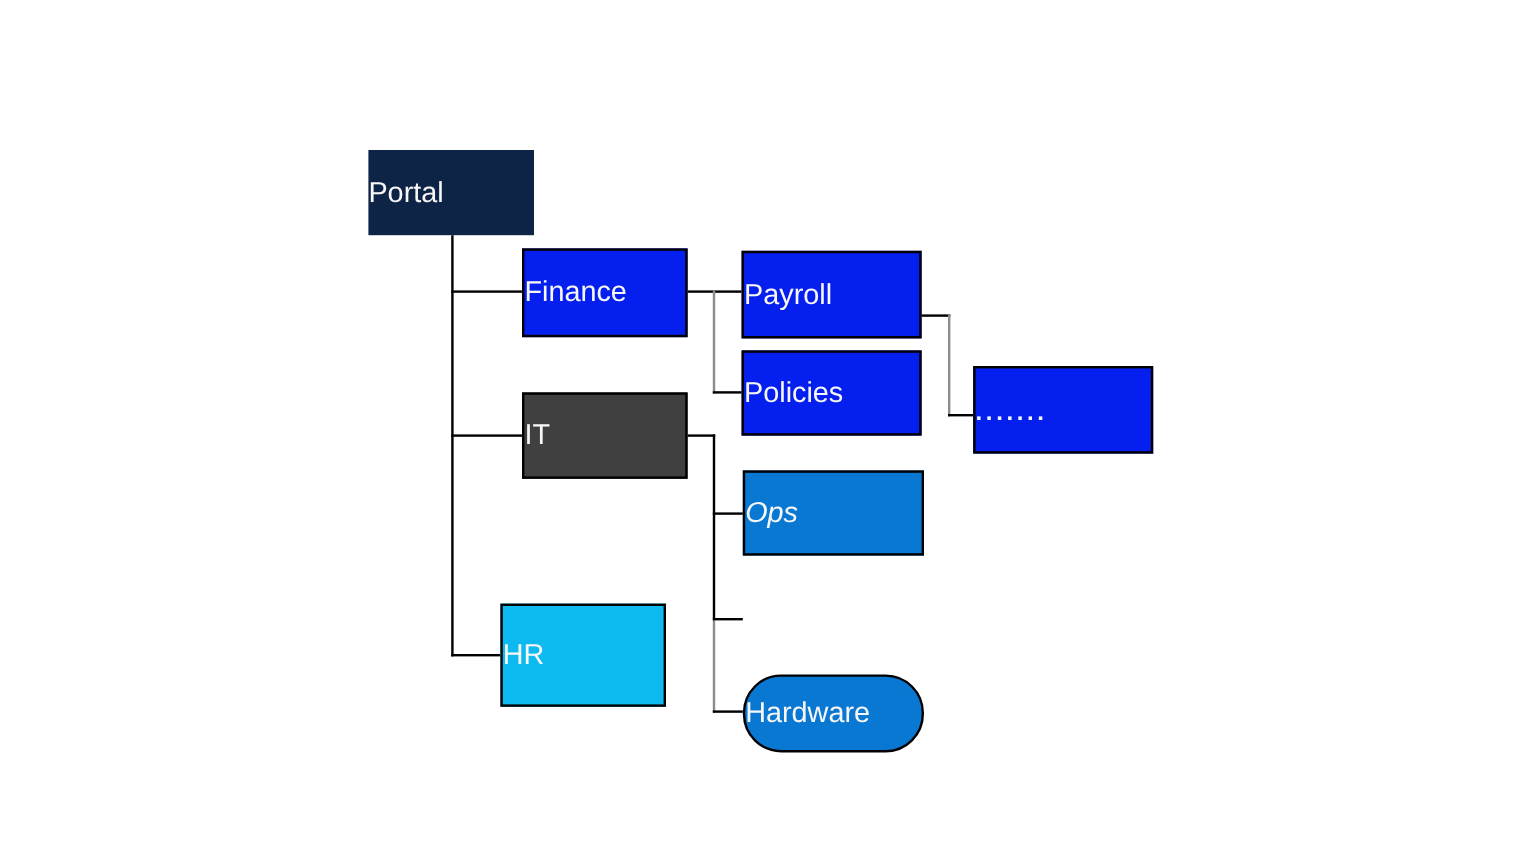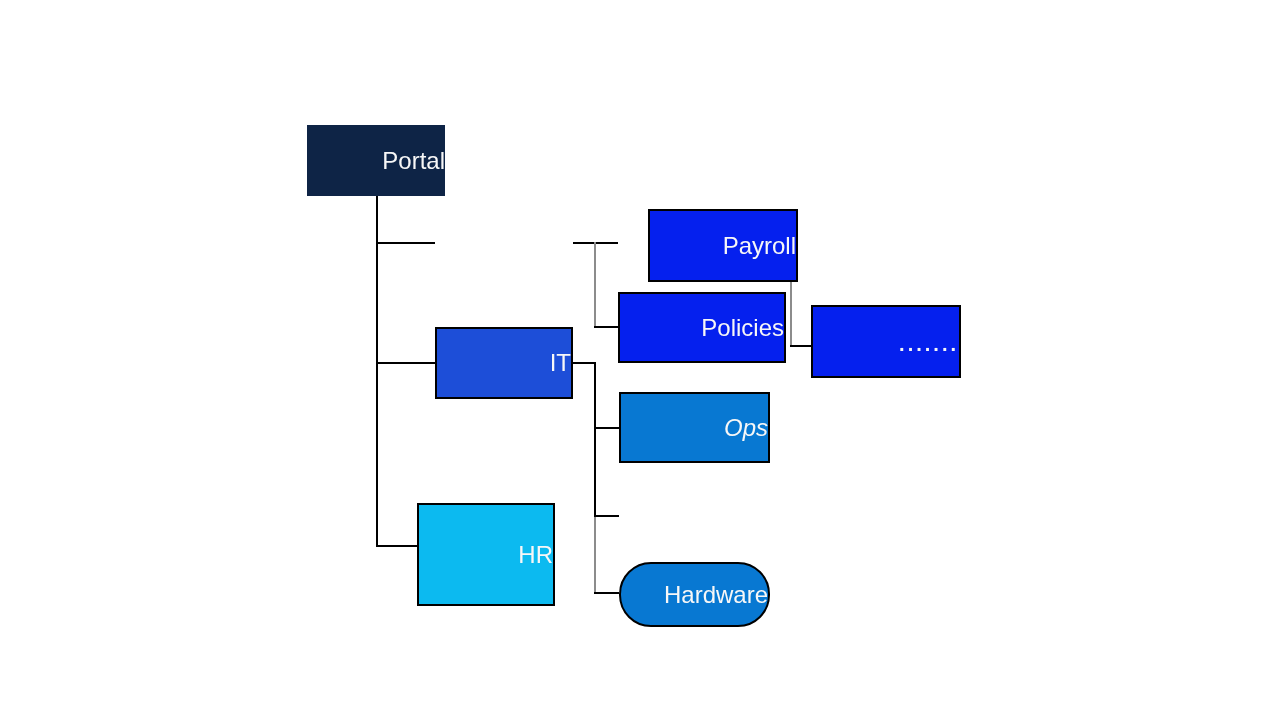--- a/index.html
+++ b/index.html
@@ -5,21 +5,21 @@
   html,body{margin:0;padding:0;background:#ffffff;}
   #canvas{
     position:relative;
     width:1280px;height:720px;
     background:#ffffff;
     font-family:"Liberation Sans", sans-serif;
     overflow:hidden;
   }
   .node{
     position:absolute;
-    display:flex;align-items:center;justify-content:flex-end;
+    display:flex;align-items:center;justify-content:flex-start;
     color:#f7f7f7;
     font-size:24px;
     box-sizing:border-box;
     border:2px solid #000000;
   }
   .node.root{border:none;}
   .node .lbl{white-space:nowrap;}
   .node.dots .lbl{font-size:20px;letter-spacing:3px;font-weight:bold;transform:translateY(3px);}
   .conn{position:absolute;}
   .h{height:2px;}
@@ -47,34 +47,37 @@
   <div class="conn v" style="left: 594px; top: 362px; height: 154px; background: rgb(0, 0, 0);"></div>
   <div class="conn v" style="left: 594px; top: 516px; height: 78px; background: rgb(140, 140, 140);"></div>
   <div class="conn h" style="left: 594px; top: 427px; width: 25px; background: rgb(0, 0, 0);"></div>
   <div class="conn h" style="left: 594px; top: 515px; width: 25px; background: rgb(0, 0, 0);"></div>
   <div class="conn h" style="left: 594px; top: 592px; width: 25px; background: rgb(0, 0, 0);"></div>
 
   <div class="node root" style="left: 307px; top: 125px; width: 138px; height: 71px; background: rgb(14, 36, 70);">
     <span class="lbl">Portal</span>
   </div>
 
+  <div class="node" style="left: 435px; top: 207px; width: 138px; height: 74px; background: rgb(5, 32, 238);">
+    <span class="lbl">Finance</span>
+  </div>
 
-  <div class="node" style="left: 435px; top: 327px; width: 138px; height: 72px; background: #1d4ed8;">
+  <div class="node" style="left: 435px; top: 327px; width: 138px; height: 72px; background: #404040;">
     <span class="lbl">IT</span>
   </div>
 
-  <div class="node" style="left: 417px; top: 503px; width: 138px; height: 103px; background: rgb(12, 186, 240);">
+  <div class="node" style="left: 417px; top: 503px; width: 138px; height: 86px; background: rgb(12, 186, 240);">
     <span class="lbl">HR</span>
   </div>
 
-  <div class="node" style="left: 618px; top: 209px; width: 150px; height: 73px; background: rgb(5, 32, 238); margin-left: 30px;">
+  <div class="node" style="left: 618px; top: 209px; width: 150px; height: 73px; background: rgb(5, 32, 238);">
     <span class="lbl">Payroll</span>
   </div>
 
-  <div class="node" style="left: 618px; top: 292px; width: 168px; height: 71px; background: rgb(5, 32, 238);">
+  <div class="node" style="left: 618px; top: 292px; width: 150px; height: 71px; background: rgb(5, 32, 238);">
     <span class="lbl">Policies</span>
   </div>
 
   <div class="node dots" style="left: 811px; top: 305px; width: 150px; height: 73px; background: rgb(5, 32, 238);">
     <span class="lbl">.......</span>
   </div>
 
   <div class="node" style="left: 619px; top: 392px; width: 151px; height: 71px; background: rgb(8, 120, 210); font-style: italic;">
     <span class="lbl">Ops</span>
   </div>

